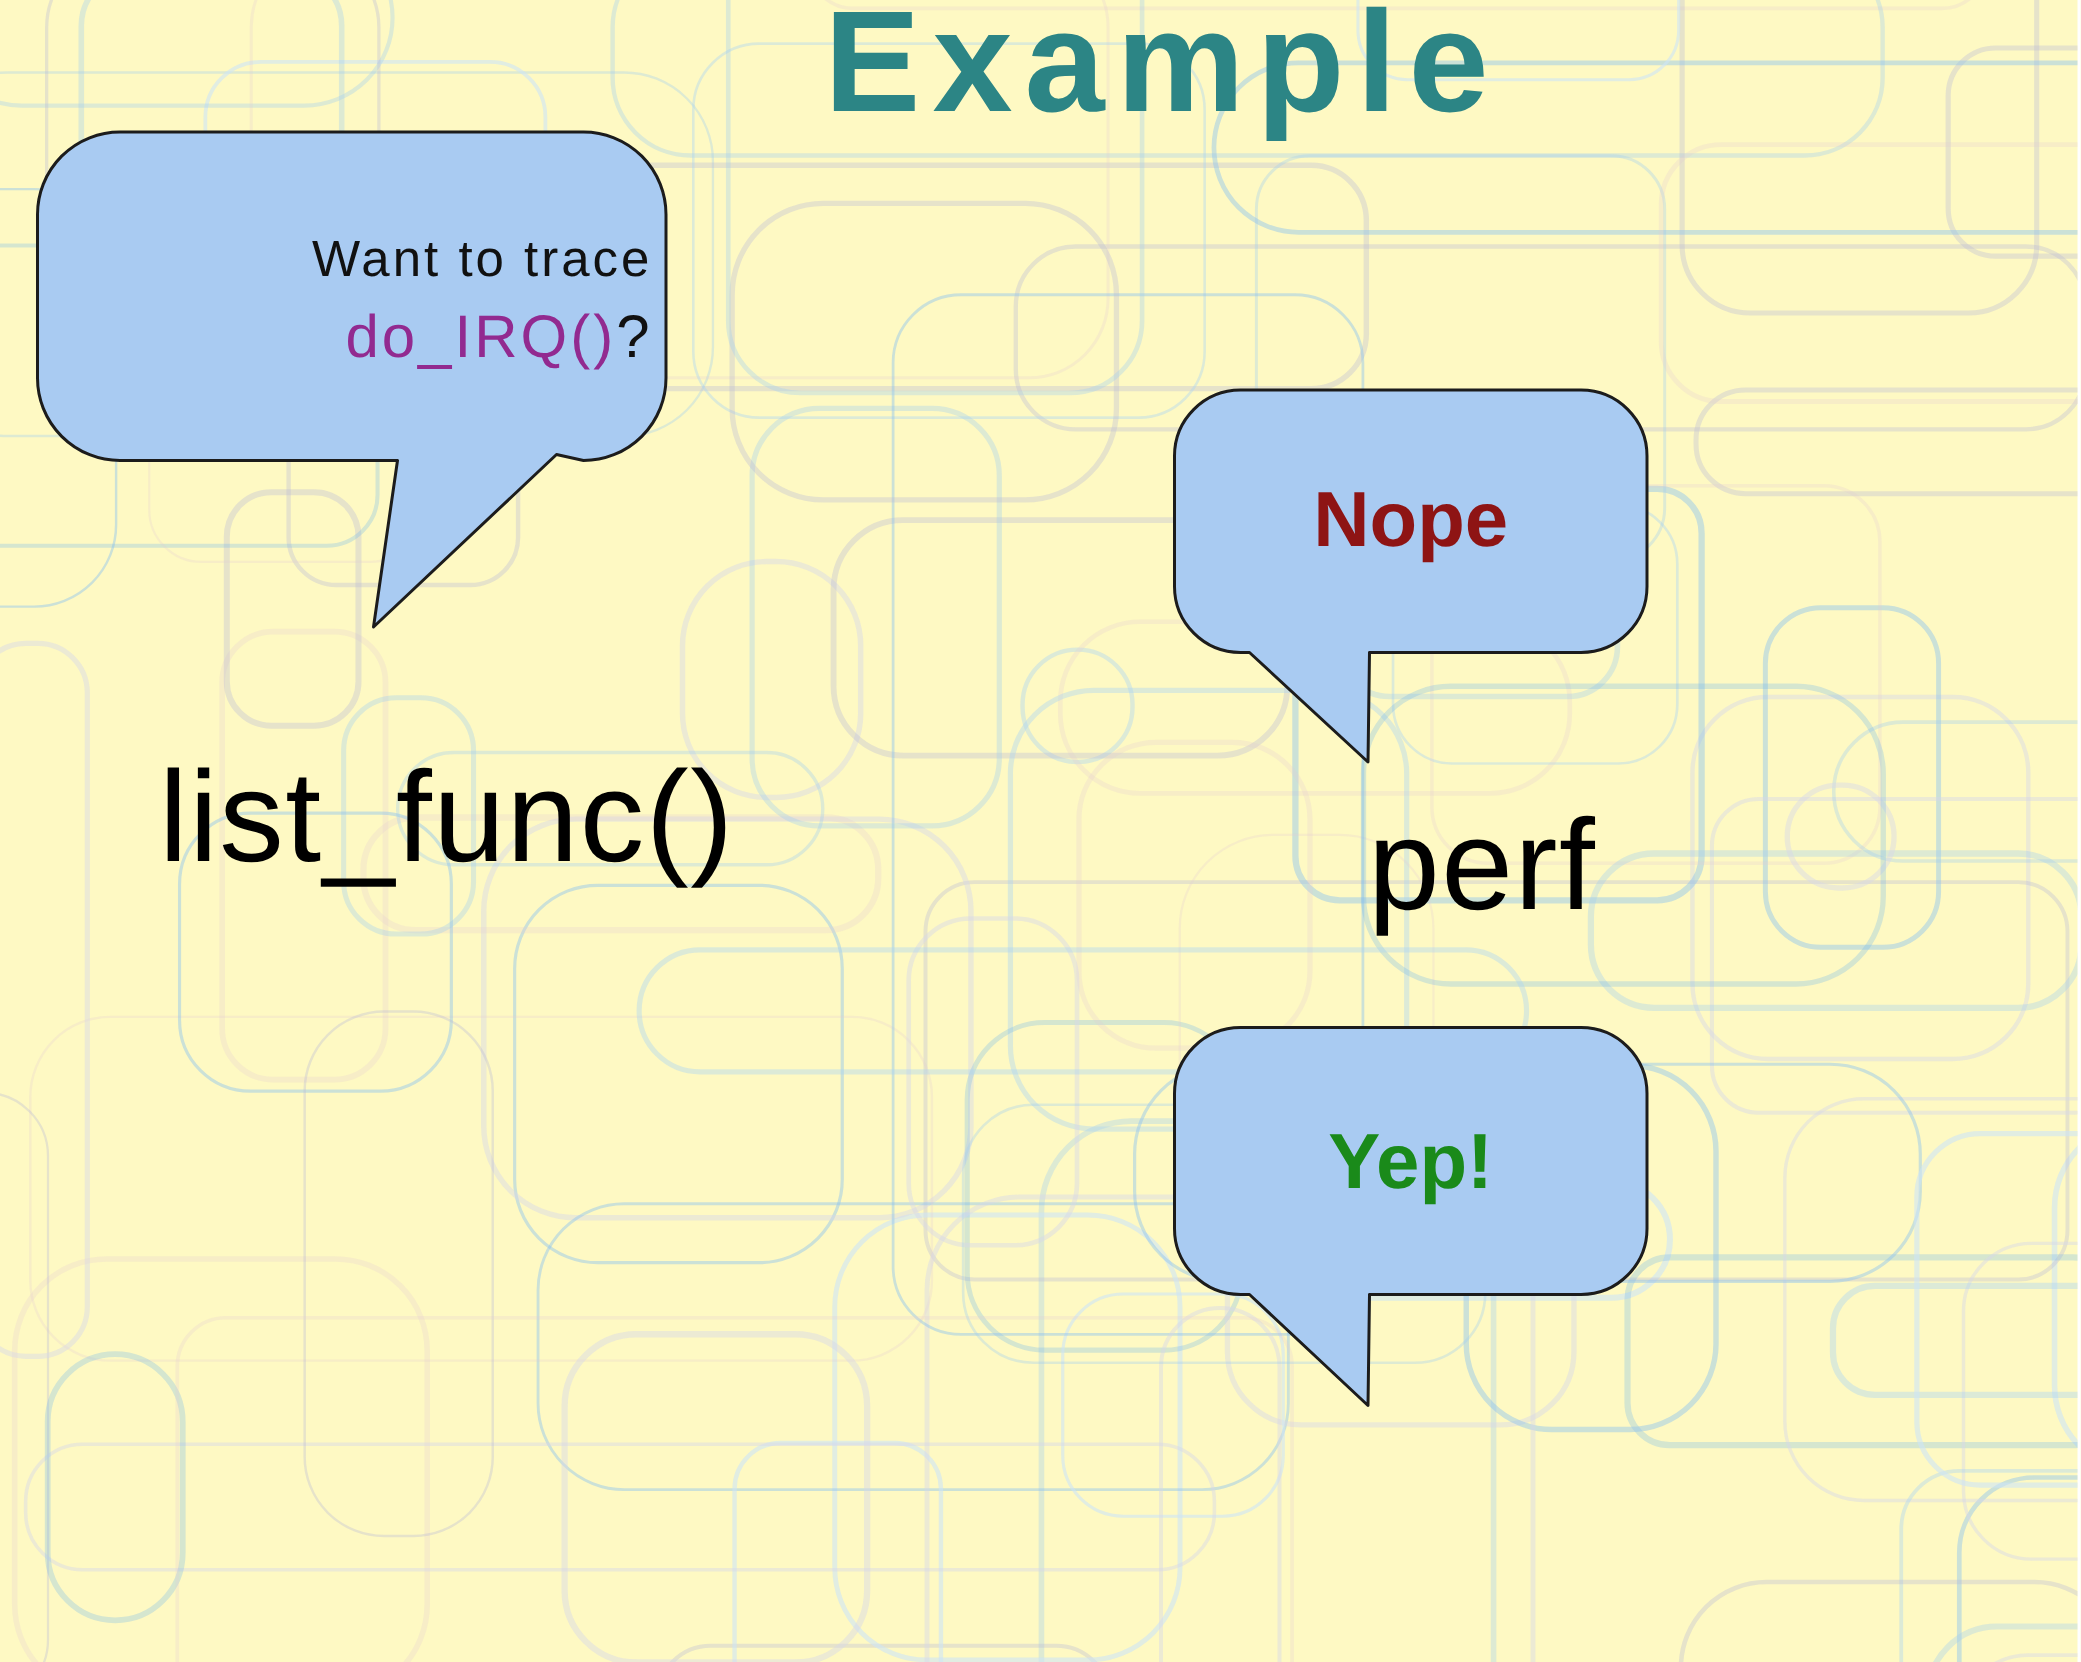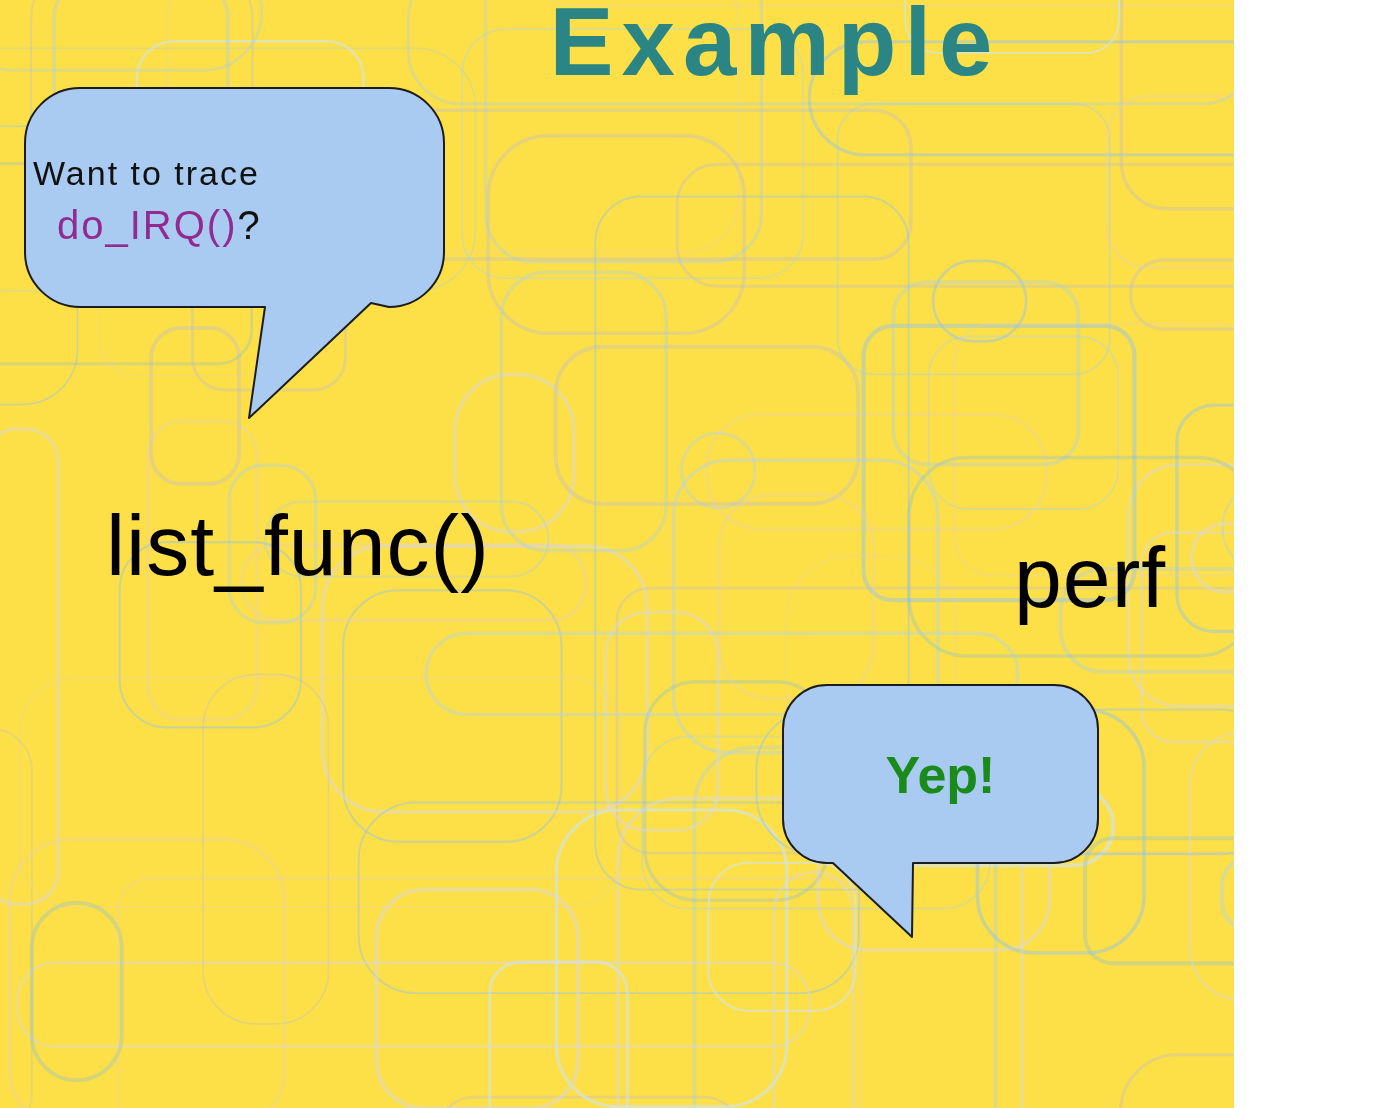--- a/index.html
+++ b/index.html
@@ -3,24 +3,24 @@
 <meta charset="utf-8">
 <style>
   html, body {
     margin: 0;
     padding: 0;
     background: #ffffff;
     font-family: "Liberation Sans", sans-serif;
   }
   .slide {
     position: relative;
-    width: 1234px;
+    width: 1385px;
     height: 1108px;
     overflow: hidden;
-    background: #fde047;
+    background: #fef9c3;
   }
   #bg-pattern {
     position: absolute;
     left: 0;
     top: 0;
     width: 1387px;
     height: 1108px;
     z-index: 0;
   }
   .slide-title {
@@ -55,21 +55,21 @@
   }
   .bubble-question { left: 23px; top: 86px; width: 425px; height: 340px; }
   .bubble-nope     { left: 781px; top: 258px; width: 320px; height: 255px; }
   .bubble-yep      { left: 781px; top: 683px; width: 320px; height: 260px; }
 
   .bubble-question-text {
     position: absolute;
     left: 10px;
     top: 61px;
     width: 402px;
-    text-align: left;
+    text-align: right;
     font-size: 34px;
     letter-spacing: 2px;
     line-height: 52px;
     color: #111111;
   }
   .bubble-question-text .code-line {
     font-size: 40px;
   }
   .code-purple { color: var(--code-purple, #922a90); margin-left: 24px; }
 
@@ -89,21 +89,21 @@
     position: absolute;
     margin: 0;
     font-size: 86px;
     line-height: 1;
     letter-spacing: 1px;
     color: var(--label-black, #000000);
     white-space: nowrap;
     z-index: 2;
   }
   .label-listfunc      { left: 106px; top: 454px; margin-top: 48px; }
-  .label-perf          { left: 1014px; top: 534px; text-align: right; }
+  .label-perf          { left: 912px; top: 534px; text-align: right; }
   .label-functiontracer{ left: 800px; top: 998px; }
 </style>
 </head>
 <body>
 
 <div class="slide">
 
   <svg id="bg-pattern" viewBox="0 0 1387 1108">
       <rect x="681.7" y="433.1" width="73.3" height="74.9" rx="36.6" fill="none" stroke="rgba(170,212,244,0.40)" stroke-width="2.95"></rect>
       <rect x="677.2" y="164.3" width="713.3" height="121.9" rx="40.0" fill="none" stroke="rgba(186,186,214,0.35)" stroke-width="2.90"></rect>
@@ -209,20 +209,28 @@
       <path class="bubble-shape" d="M 57 2 L 366 2 A 55 55 0 0 1 421 57 L 421 166 A 55 55 0 0 1 366 221
                L 348 217 L 226 332 L 242 221 L 57 221 A 55 55 0 0 1 2 166
                L 2 57 A 55 55 0 0 1 57 2 Z"></path>
     </svg>
     <div class="bubble-question-text">
       <div>Want to trace</div>
       <div class="code-line"><span class="code-purple">do_IRQ()</span><span>?</span></div>
     </div>
   </div>
 
+  <div class="bubble bubble-nope">
+    <svg width="320" height="255" viewBox="0 0 320 255">
+      <path class="bubble-shape" d="M 46 2 L 273 2 A 44 44 0 0 1 317 46 L 317 133 A 44 44 0 0 1 273 177
+               L 132 177 L 131 250 L 52 177 L 46 177 A 44 44 0 0 1 2 133
+               L 2 46 A 44 44 0 0 1 46 2 Z"></path>
+    </svg>
+    <div class="bubble-word word-nope">Nope</div>
+  </div>
 
   <div class="bubble bubble-yep">
     <svg width="320" height="260" viewBox="0 0 320 260">
       <path class="bubble-shape" d="M 46 2 L 273 2 A 44 44 0 0 1 317 46 L 317 136 A 44 44 0 0 1 273 180
                L 132 180 L 131 254 L 52 180 L 46 180 A 44 44 0 0 1 2 136
                L 2 46 A 44 44 0 0 1 46 2 Z"></path>
     </svg>
     <div class="bubble-word word-yep">Yep!</div>
   </div>
 

